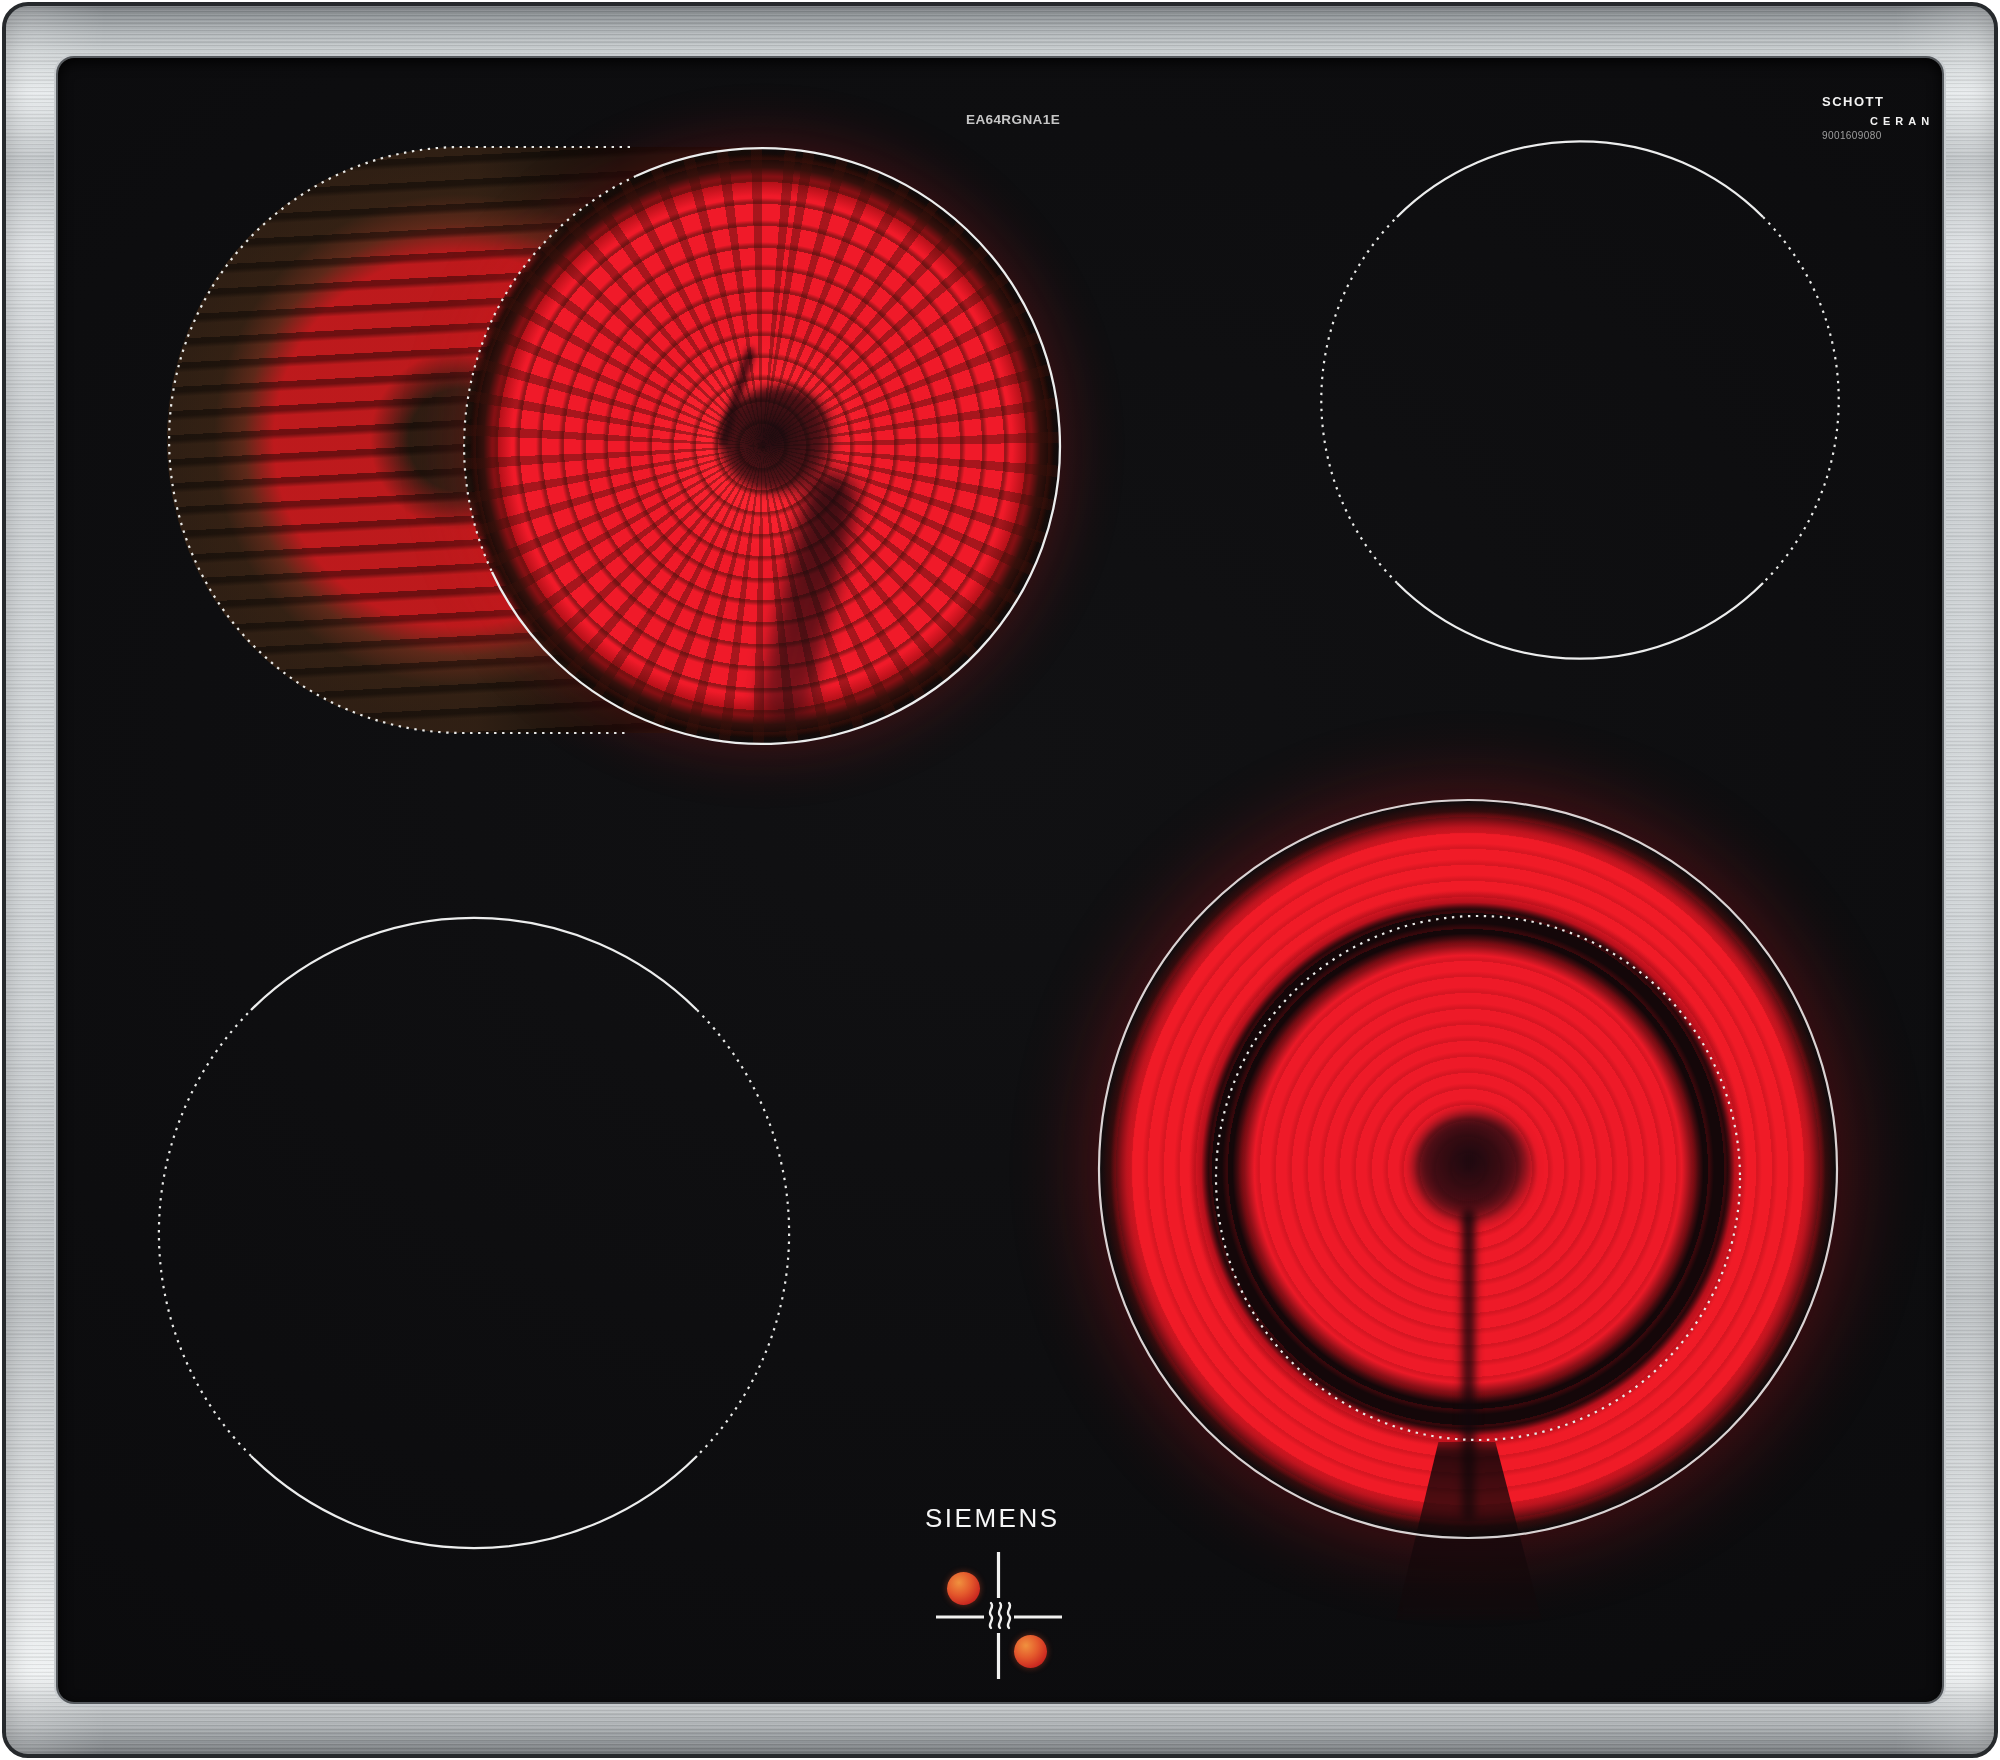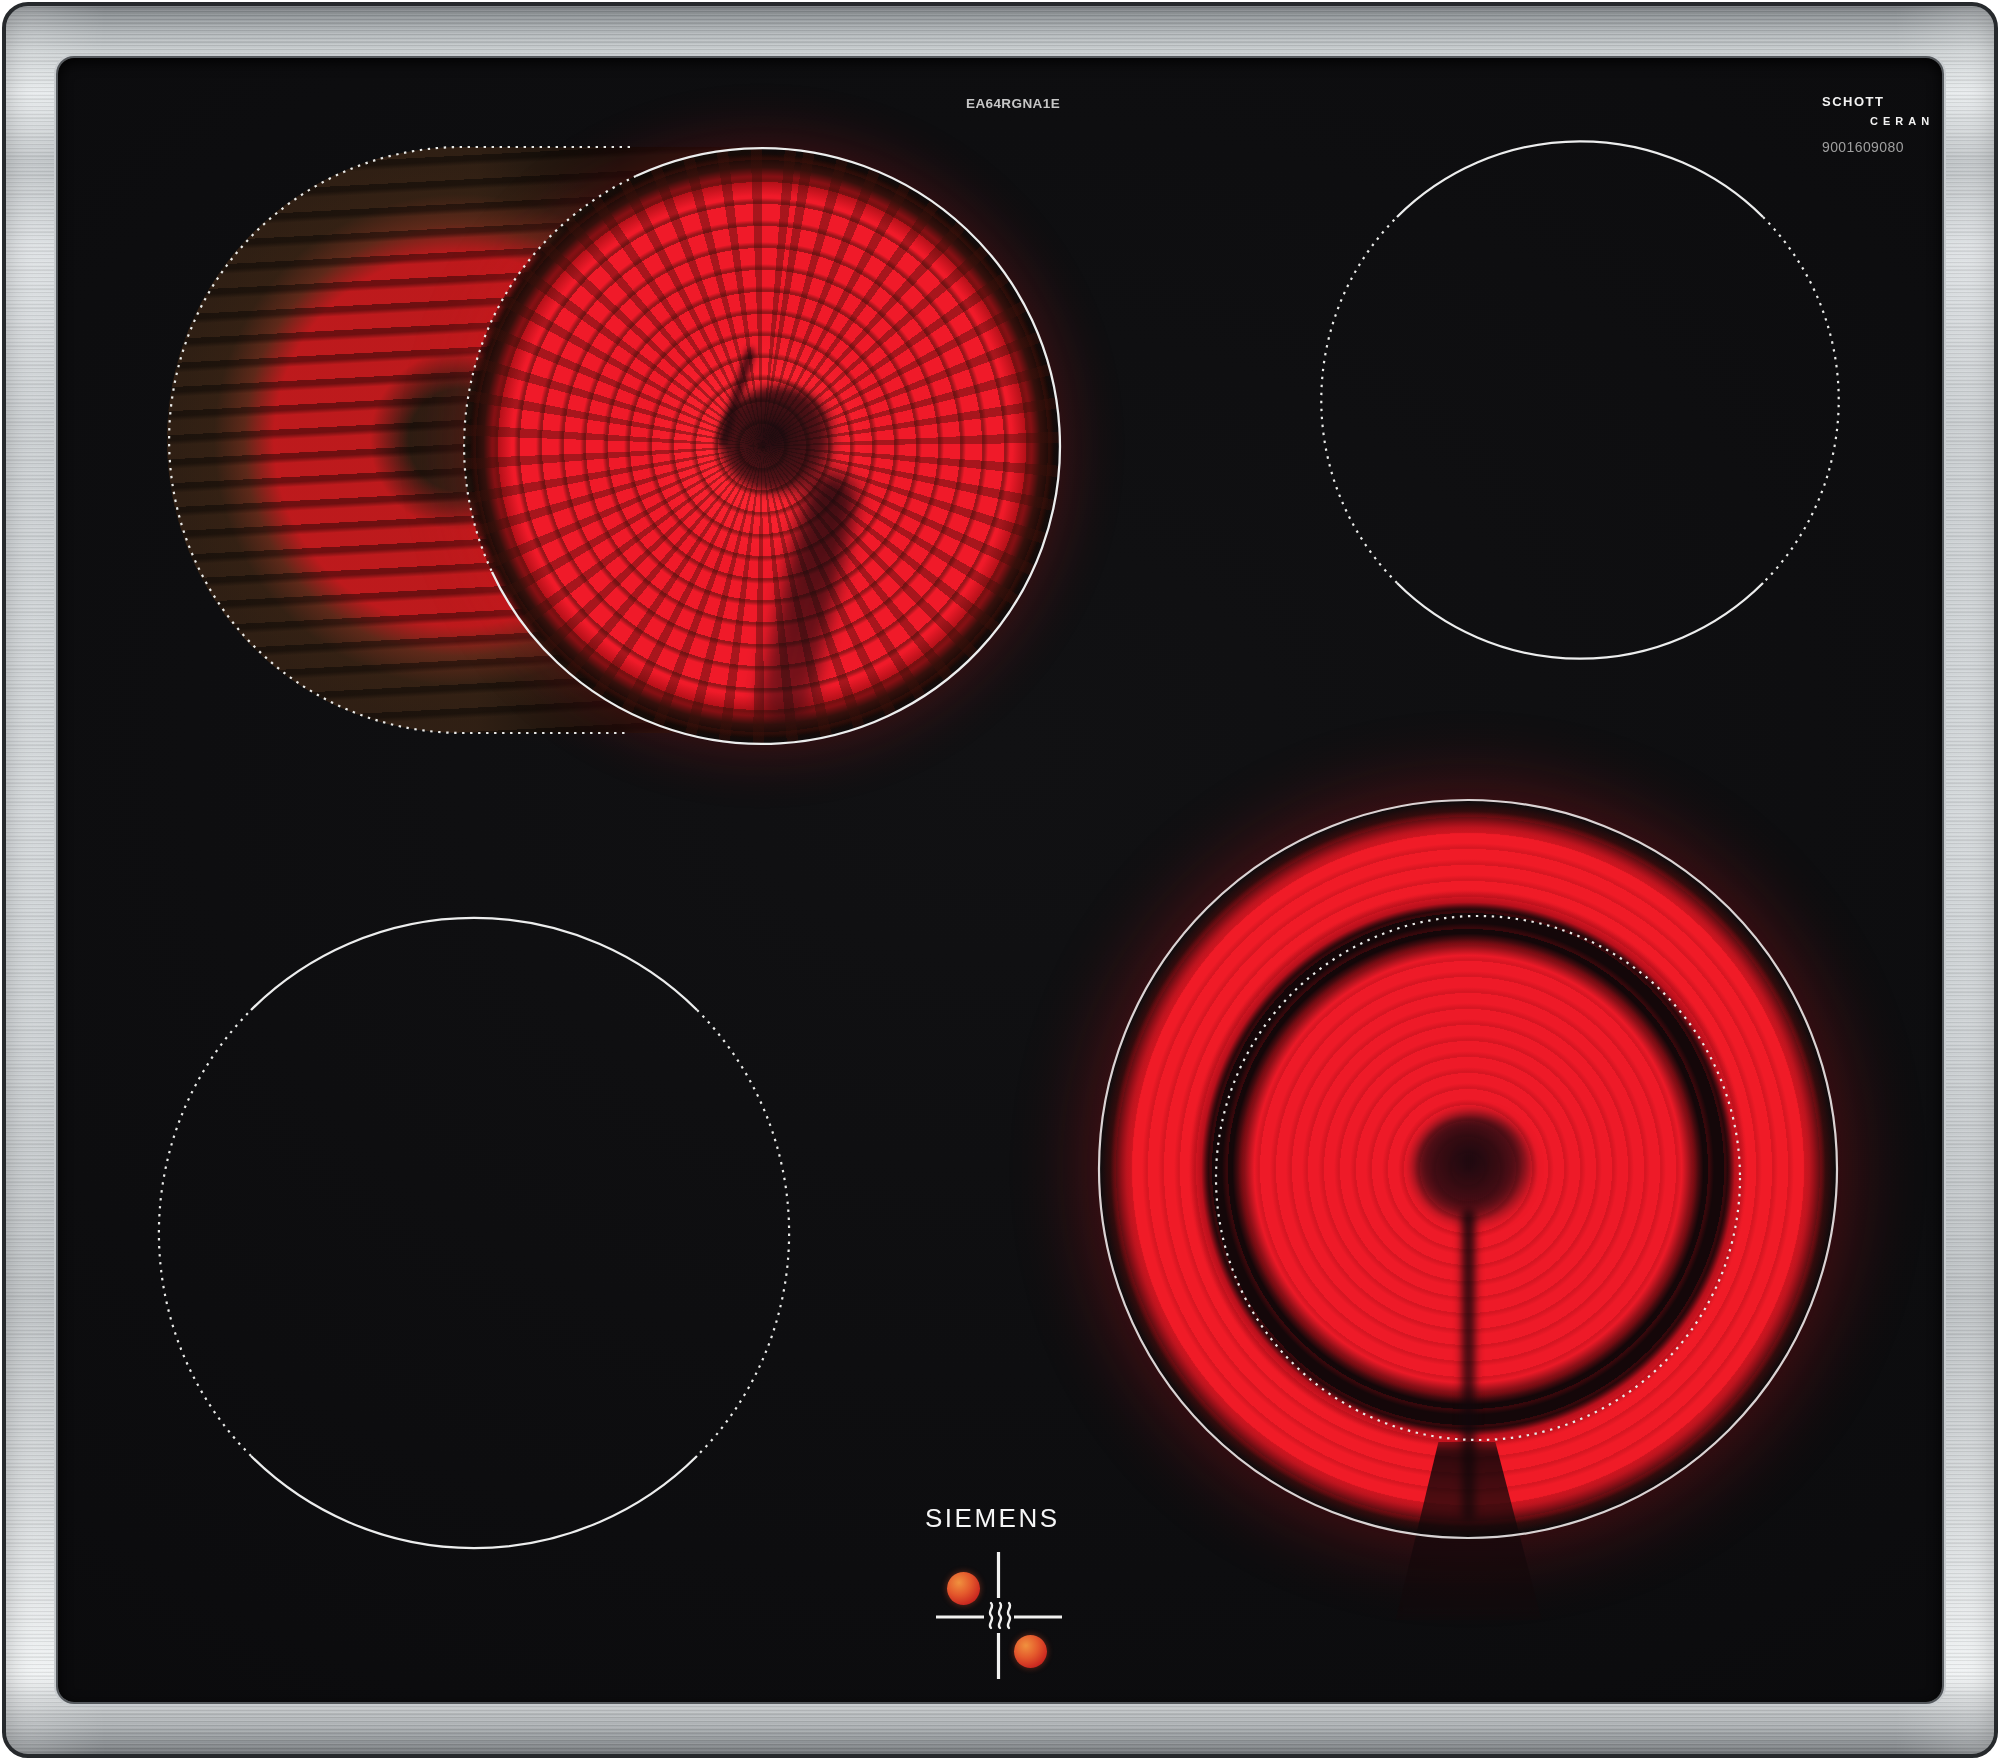--- a/index.html
+++ b/index.html
@@ -106,25 +106,25 @@
   
   svg.marks{position:absolute;left:0;top:0;width:2000px;height:1760px;pointer-events:none;}
   .ln-solid{fill:none;stroke:#eceded;stroke-width:2.3;}
   .ln-dot{fill:none;stroke:#e9eae8;stroke-width:2.2;stroke-dasharray:2.4 5.6;}
   .ln-faint{fill:none;stroke:rgba(255,255,255,.82);stroke-width:2.2;}
   .ln-cross{stroke:#f1f1f0;stroke-width:3.2;stroke-linecap:butt;}
   .ln-wave{fill:none;stroke:#f1f1f0;stroke-width:2.4;stroke-linecap:round;}
 
   
   .txt{position:absolute;color:#c9c9c9;}
-  .model-no{left:966px;top:96px;font-size:13.5px;letter-spacing:.4px;color:#c6c6c6;font-weight:700;}
+  .model-no{left:966px;top:112px;font-size:13.5px;letter-spacing:.4px;color:#c6c6c6;font-weight:700;}
   .schott{left:1822px;top:92px;width:110px;color:#f2f2f2;}
   .schott .l1{font-size:13px;font-weight:700;letter-spacing:1.5px;line-height:20px;}
   .schott .l2{font-size:11px;font-weight:700;letter-spacing:5px;line-height:18px;margin-left:48px;}
-  .schott .code{font-size:14px;color:#9f9f9f;letter-spacing:.4px;margin-top:9px;font-weight:400;}
+  .schott .code{font-size:10px;color:#9f9f9f;letter-spacing:.4px;font-weight:400;}
   .siemens{left:925px;top:1503px;font-size:26px;font-weight:400;letter-spacing:2.5px;color:#f6f6f6;}
 
   
   .hot-dot{position:absolute;width:33px;height:33px;border-radius:50%;
     background:radial-gradient(circle at 36% 32%, #f0913e 0%, #e4592c 40%, #cc2a20 72%, #93150f 100%);
     box-shadow:0 0 6px rgba(230,80,40,.45);}
   .hot-dot.d1{left:947px;top:1572px;}
   .hot-dot.d2{left:1014px;top:1635px;}
 </style>
 </head>

